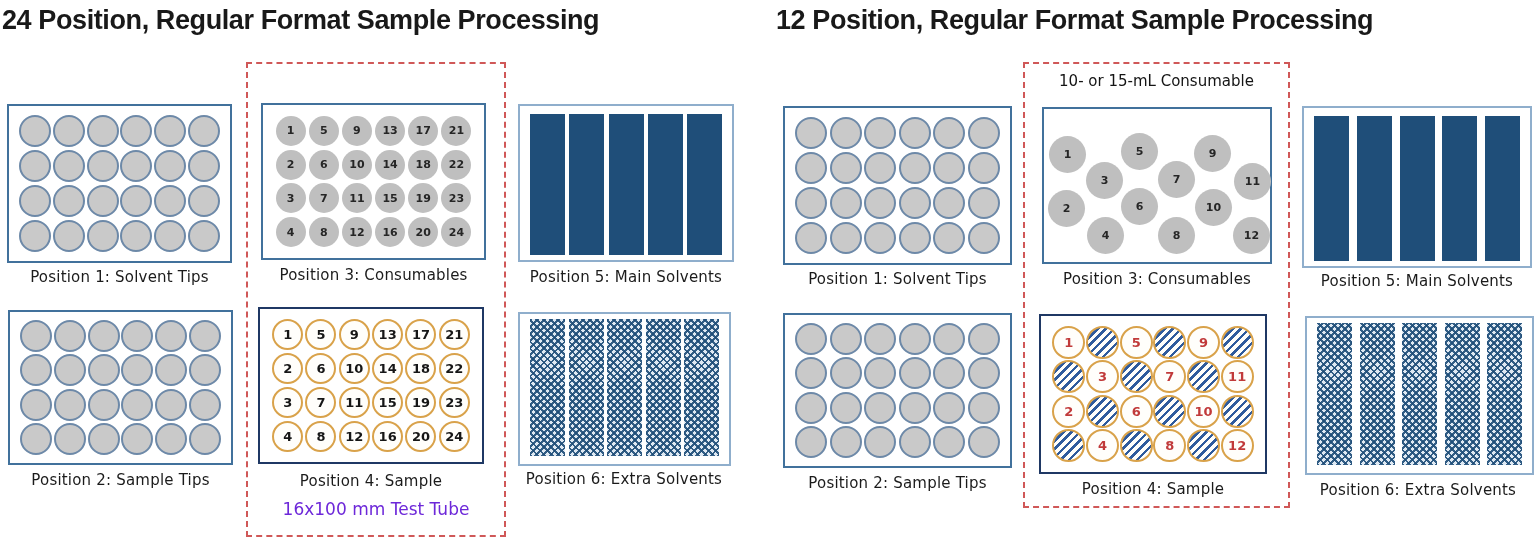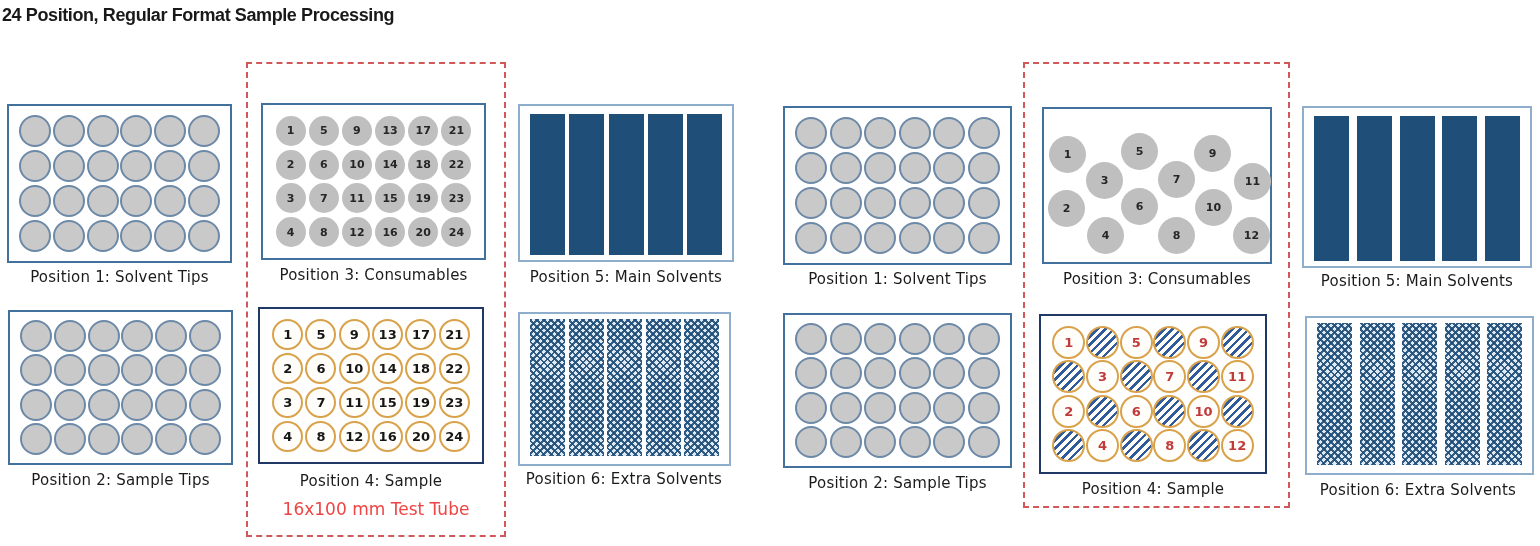--- a/index.html
+++ b/index.html
@@ -3,32 +3,32 @@
 <meta charset="utf-8">
 <style>
   html,body{margin:0;padding:0}
   body{
     width:1540px;height:546px;position:relative;overflow:hidden;
     background:#ffffff;font-family:"DejaVu Sans",sans-serif;
   }
   .panel{position:absolute;top:0;height:546px;width:764px}
   .title{
     position:absolute;font-family:"Liberation Sans",sans-serif;font-weight:700;
-    font-size:18px;color:#191919;letter-spacing:-0.4px;white-space:nowrap;
+    font-size:27px;color:#191919;letter-spacing:-0.4px;white-space:nowrap;
   }
   .dashed{position:absolute;border:2px dashed var(--red-dashed);box-sizing:border-box}
   .box{position:absolute;background:#fff;border:2px solid var(--box-border);box-sizing:border-box}
   .box.sample{border-color:var(--sample-border)}
   .box.solvent{border-color:var(--solvent-border)}
   .plabel{
     position:absolute;font-size:15px;color:#1b1b1b;text-align:center;
     white-space:nowrap;letter-spacing:0.2px;
   }
   .note{position:absolute;font-size:15px;color:#141414;text-align:center;white-space:nowrap}
-  .footnote{position:absolute;font-size:17px;color:#ef4444;text-align:center;white-space:nowrap}
+  .footnote{position:absolute;font-size:17px;color:#6d28d9;text-align:center;white-space:nowrap}
 
   .wells{
     display:grid;width:100%;height:100%;box-sizing:border-box;
     padding:7px 9px;place-items:center;grid-template-rows:repeat(4,1fr);
   }
   .well{
     width:32px;height:32px;border-radius:50%;box-sizing:border-box;
     background:var(--well-gray);border:2px solid var(--well-outline);
   }
   .numgrid{
@@ -218,22 +218,24 @@
         <div class="bar pattern"></div>
         <div class="bar pattern"></div>
         <div class="bar pattern"></div>
         <div class="bar pattern"></div>
       </div>
   </div>
   <div class="plabel" style="left:501px;top:470px;width:246px">Position 6: Extra Solvents</div>
 </div>
 
 <div class="panel" style="left:776px">
+  <div class="title" style="left:0px;top:5px">12 Position, Regular Format Sample Processing</div>
 
   <div class="dashed" style="left:247px;top:62px;width:267px;height:446px"></div>
+  <div class="note" style="left:247px;top:72px;width:267px">10- or 15-mL Consumable</div>
 
   <div class="box" style="left:7px;top:106px;width:229px;height:159px">
     <div class="wells" style="grid-template-columns: repeat(6, 1fr);">
         <div class="well"></div>
         <div class="well"></div>
         <div class="well"></div>
         <div class="well"></div>
         <div class="well"></div>
         <div class="well"></div>
         <div class="well"></div>

